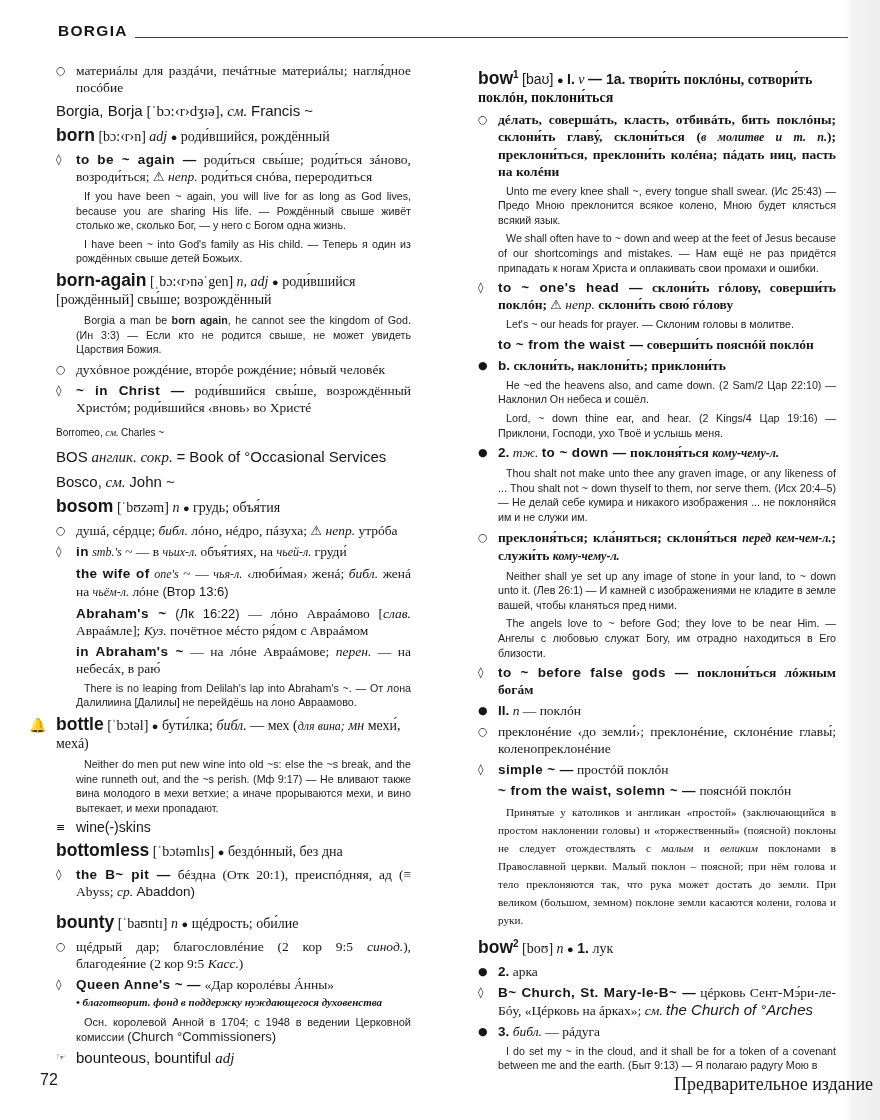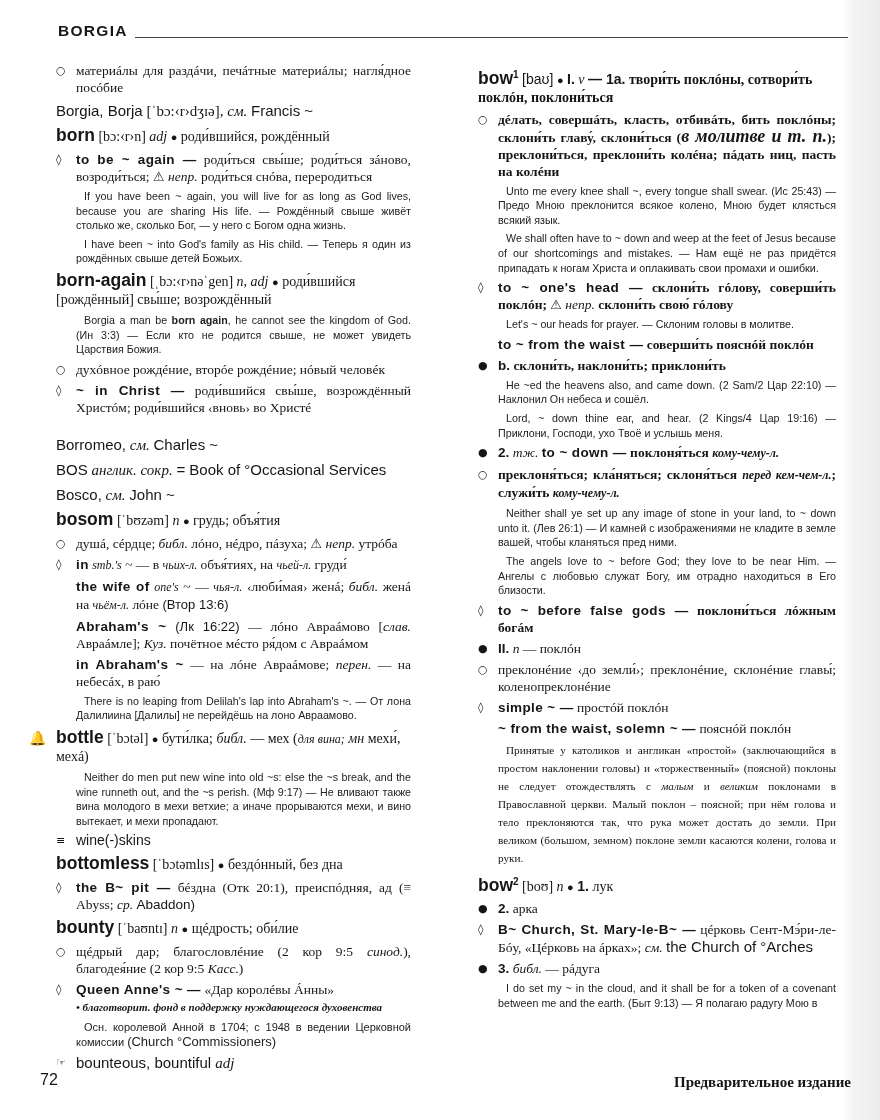--- a/index.html
+++ b/index.html
@@ -21,21 +21,21 @@
   .i { font-style: italic; }
   .hw { font-family: "Liberation Sans", sans-serif; font-weight: bold; font-size: 17.5px; }
   .ent { font-size: 14px; line-height: 17px; margin: 0 0 5px 0; position: relative; }
   .sub { font-size: 13.5px; line-height: 17px; margin: 0 0 4px 0; padding-left: 20px; position: relative; text-align: justify; }
   .mk { position: absolute; left: 0; top: 0; width: 16px; text-align: left; font-family: "DejaVu Sans", sans-serif; font-size: 11px; }
   .ex { font-family: "Liberation Sans", sans-serif; font-size: 10.7px; line-height: 14.6px; padding-left: 20px; margin: 0 0 4px 0; text-indent: 8px; text-align: justify; color: #222; }
   .phr { font-family: "Liberation Sans", sans-serif; font-weight: bold; letter-spacing: 0.4px; }
   .rus { font-family: "Liberation Serif", serif; }
   .note { font-family: Liberation Serif, serif; font-size: 11.2px; line-height: 18px; padding-left: 20px; text-indent: 8px; text-align: justify; margin: 0 0 6px 0; }
   .pgnum { position: absolute; left: 40px; top: 1071px; font-family: "Liberation Sans", sans-serif; font-size: 16px; }
-  .footer-r { position: absolute; left: 674px; top: 1074px; font-family: "Liberation Serif", serif; font-weight: bold; font-size: 15px; }
+  .footer-r { position: absolute; left: 674px; top: 1074px; font-family: "Liberation Serif", serif; font-weight: normal; font-size: 18px; }
   .marg { position: absolute; left: -27px; top: 1px; font-family: "DejaVu Sans", sans-serif; font-size: 14px; }
   sup { font-size: 10px; }
 </style>
 </head>
 <body>
 
 <div class="page-edge"></div>
 
 <div class="runhead">
   <span class="runhead-word">BORGIA</span>
@@ -87,21 +87,21 @@
   <div class="sub ser">
     <span class="mk">○</span>
     <span>духóвное рождéние, вторóе рождéние; нóвый человéк</span>
   </div>
   <div class="sub">
     <span class="mk">◊</span>
     <span class="phr">~ in Christ —</span>
     <span class="rus">роди́вшийся свы́ше, возрождённый Христóм; роди́вшийся ‹вновь› во Христé</span>
   </div>
 
-  <div class="ent" style="font-size:15px;margin-top:20px;">
+  <div class="ent" style="font-size:10px;margin-top:8px;">
     <span class="sans">Borromeo,</span>
     <span class="ser i">см.</span>
     <span class="sans">Charles ~</span>
   </div>
   <div class="ent" style="font-size:15px;margin-top:7px;">
     <span class="sans">BOS</span>
     <span class="ser i">англик. сокр.</span>
     <span class="sans">= Book of °Occasional Services</span>
   </div>
   <div class="ent" style="font-size:15px;margin-top:7px;">
@@ -188,21 +188,21 @@
     <span class="ser">бездóнный, без дна</span>
   </div>
   <div class="sub">
     <span class="mk">◊</span>
     <span class="phr">the B~ pit —</span>
     <span class="ser">бéздна (Отк 20:1), преиспóдняя, ад (≡ Abyss;</span>
     <span class="ser i">ср.</span>
     <span class="sans">Abaddon)</span>
   </div>
 
-  <div class="ent" style="margin-top:6px;">
+  <div class="ent" style="margin-top:14px;">
     <span class="hw">bounty</span>
     <span class="ser">[ˈbaʊntɪ]</span>
     <span class="ser i">n</span>
     <span style="font-size:11px;">●</span>
     <span class="ser">щéдрость; оби́лие</span>
   </div>
   <div class="sub ser">
     <span class="mk">○</span>
     <span>щéдрый дар; благословлéние (2 кор 9:5</span>
     <span class="i">синод.</span><span>), благодея́ние (2 кор 9:5</span>
@@ -231,21 +231,21 @@
     <span class="hw">bow</span><sup class="sans b">1</sup>
     <span class="sans">[baʊ]</span>
     <span style="font-size:11px;">●</span>
     <span class="sans b">I.</span>
     <span class="ser i">v</span>
     <span class="sans b">— 1a.</span>
     <span class="ser b" style="display:inline;">твори́ть поклóны, сотвори́ть поклóн, поклони́ться</span>
   </div>
   <div class="sub ser b">
     <span class="mk" style="font-weight:normal;">○</span>
-    <span>дéлать, совершáть, класть, отбивáть, бить поклóны; склони́ть главу́, склони́ться (</span><span class="i" style="font-size:18px;">в молитве и т. п.</span><span>); преклони́ться, преклони́ть колéна; пáдать ниц, пасть на колéни</span>
+    <span>дéлать, совершáть, класть, отбивáть, бить поклóны; склони́ть главу́, склони́ться (</span><span class="i" style="font-size:12px;">в молитве и т. п.</span><span>); преклони́ться, преклони́ть колéна; пáдать ниц, пасть на колéни</span>
   </div>
   <p class="ex">Unto me every knee shall ~, every tongue shall swear. (Ис 25:43) — Предо Мною преклонится всякое колено, Мною будет клясться всякий язык.</p>
   <p class="ex">We shall often have to ~ down and weep at the feet of Jesus because of our shortcomings and mistakes. — Нам ещё не раз придётся припадать к ногам Христа и оплакивать свои промахи и ошибки.</p>
   <div class="sub">
     <span class="mk">◊</span>
     <span class="phr">to ~ one's head —</span>
     <span class="ser b">склони́ть гóлову, соверши́ть поклóн;</span>
     <span style="font-family:'DejaVu Sans',sans-serif;font-size:13px;">⚠</span>
     <span class="ser i">непр.</span>
     <span class="ser b">склони́ть свою́ гóлову</span>
@@ -263,20 +263,21 @@
   <p class="ex">He ~ed the heavens also, and came down. (2 Sam/2 Цар 22:10) — Наклонил Он небеса и сошёл.</p>
   <p class="ex">Lord, ~ down thine ear, and hear. (2 Kings/4 Цар 19:16) — Приклони, Господи, ухо Твоё и услышь меня.</p>
   <div class="sub">
     <span class="mk">●</span>
     <span class="sans b">2.</span>
     <span class="ser i">тж.</span>
     <span class="phr">to ~ down —</span>
     <span class="ser b">поклоня́ться</span>
     <span class="ser i b" style="font-size:12px;">кому-чему-л.</span>
   </div>
+  <p class="ex">Thou shalt not make unto thee any graven image, or any likeness of ... Thou shalt not ~ down thyself to them, nor serve them. (Исх 20:4–5) — Не делай себе кумира и никакого изображения ... не поклоняйся им и не служи им.</p>
   <div class="sub ser b">
     <span class="mk" style="font-weight:normal;">○</span>
     <span>преклоня́ться; кла́няться; склоня́ться</span>
     <span class="i" style="font-size:12px;">перед кем-чем-л.</span><span>; служи́ть</span>
     <span class="i" style="font-size:12px;">кому-чему-л.</span>
   </div>
   <p class="ex">Neither shall ye set up any image of stone in your land, to ~ down unto it. (Лев 26:1) — И камней с изображениями не кладите в земле вашей, чтобы кланяться пред ними.</p>
   <p class="ex">The angels love to ~ before God; they love to be near Him. — Ангелы с любовью служат Богу, им отрадно находиться в Его близости.</p>
   <div class="sub">
     <span class="mk">◊</span>
@@ -317,21 +318,21 @@
   <div class="sub">
     <span class="mk">●</span>
     <span class="sans b">2.</span>
     <span class="ser">арка</span>
   </div>
   <div class="sub">
     <span class="mk">◊</span>
     <span class="phr">B~ Church, St. Mary-le-B~ —</span>
     <span class="ser">цéрковь Сент-Мэ́ри-ле-Бóу, «Цéрковь на áрках»;</span>
     <span class="ser i">см.</span>
-    <span class="sans" style="font-size:15px;">the Church of °Arches</span>
+    <span class="sans" style="font-size:15px;font-style:italic;">the Church of °Arches</span>
   </div>
   <div class="sub">
     <span class="mk">●</span>
     <span class="sans b">3.</span>
     <span class="ser i">библ.</span>
     <span class="ser">— рáдуга</span>
   </div>
   <p class="ex">I do set my ~ in the cloud, and it shall be for a token of a covenant between me and the earth. (Быт 9:13) — Я полагаю радугу Мою в</p>
 </div>
 

